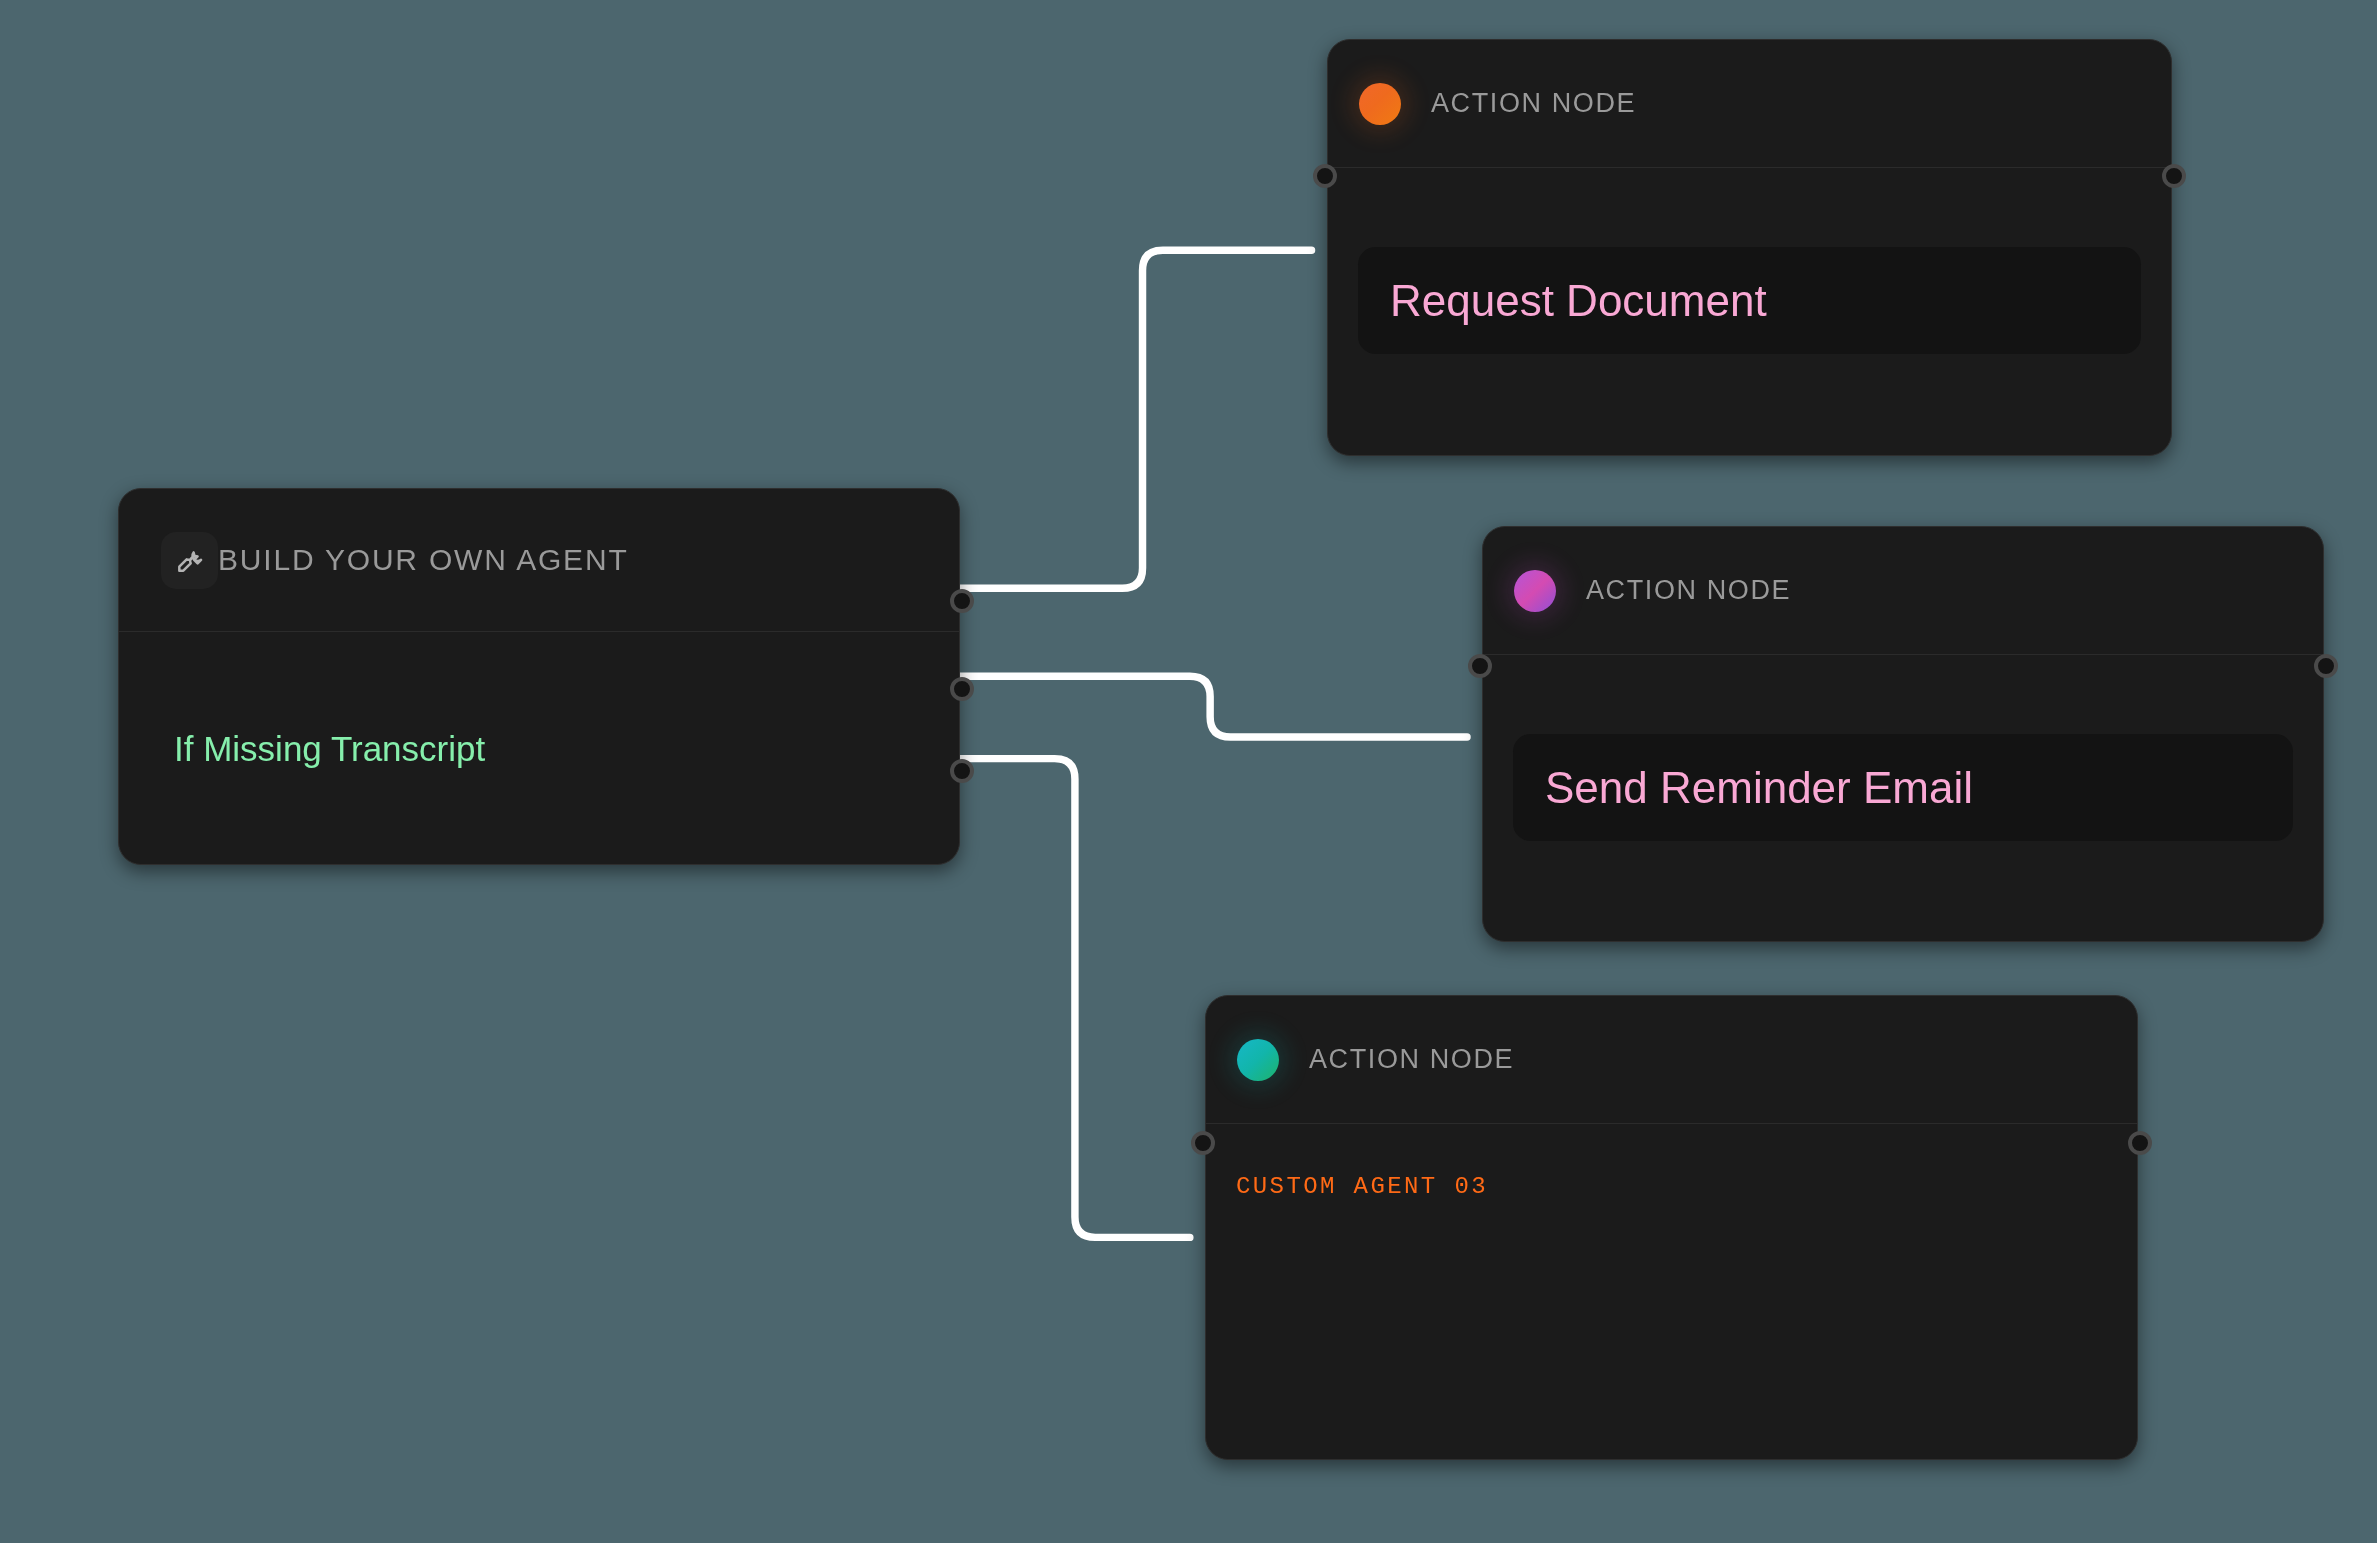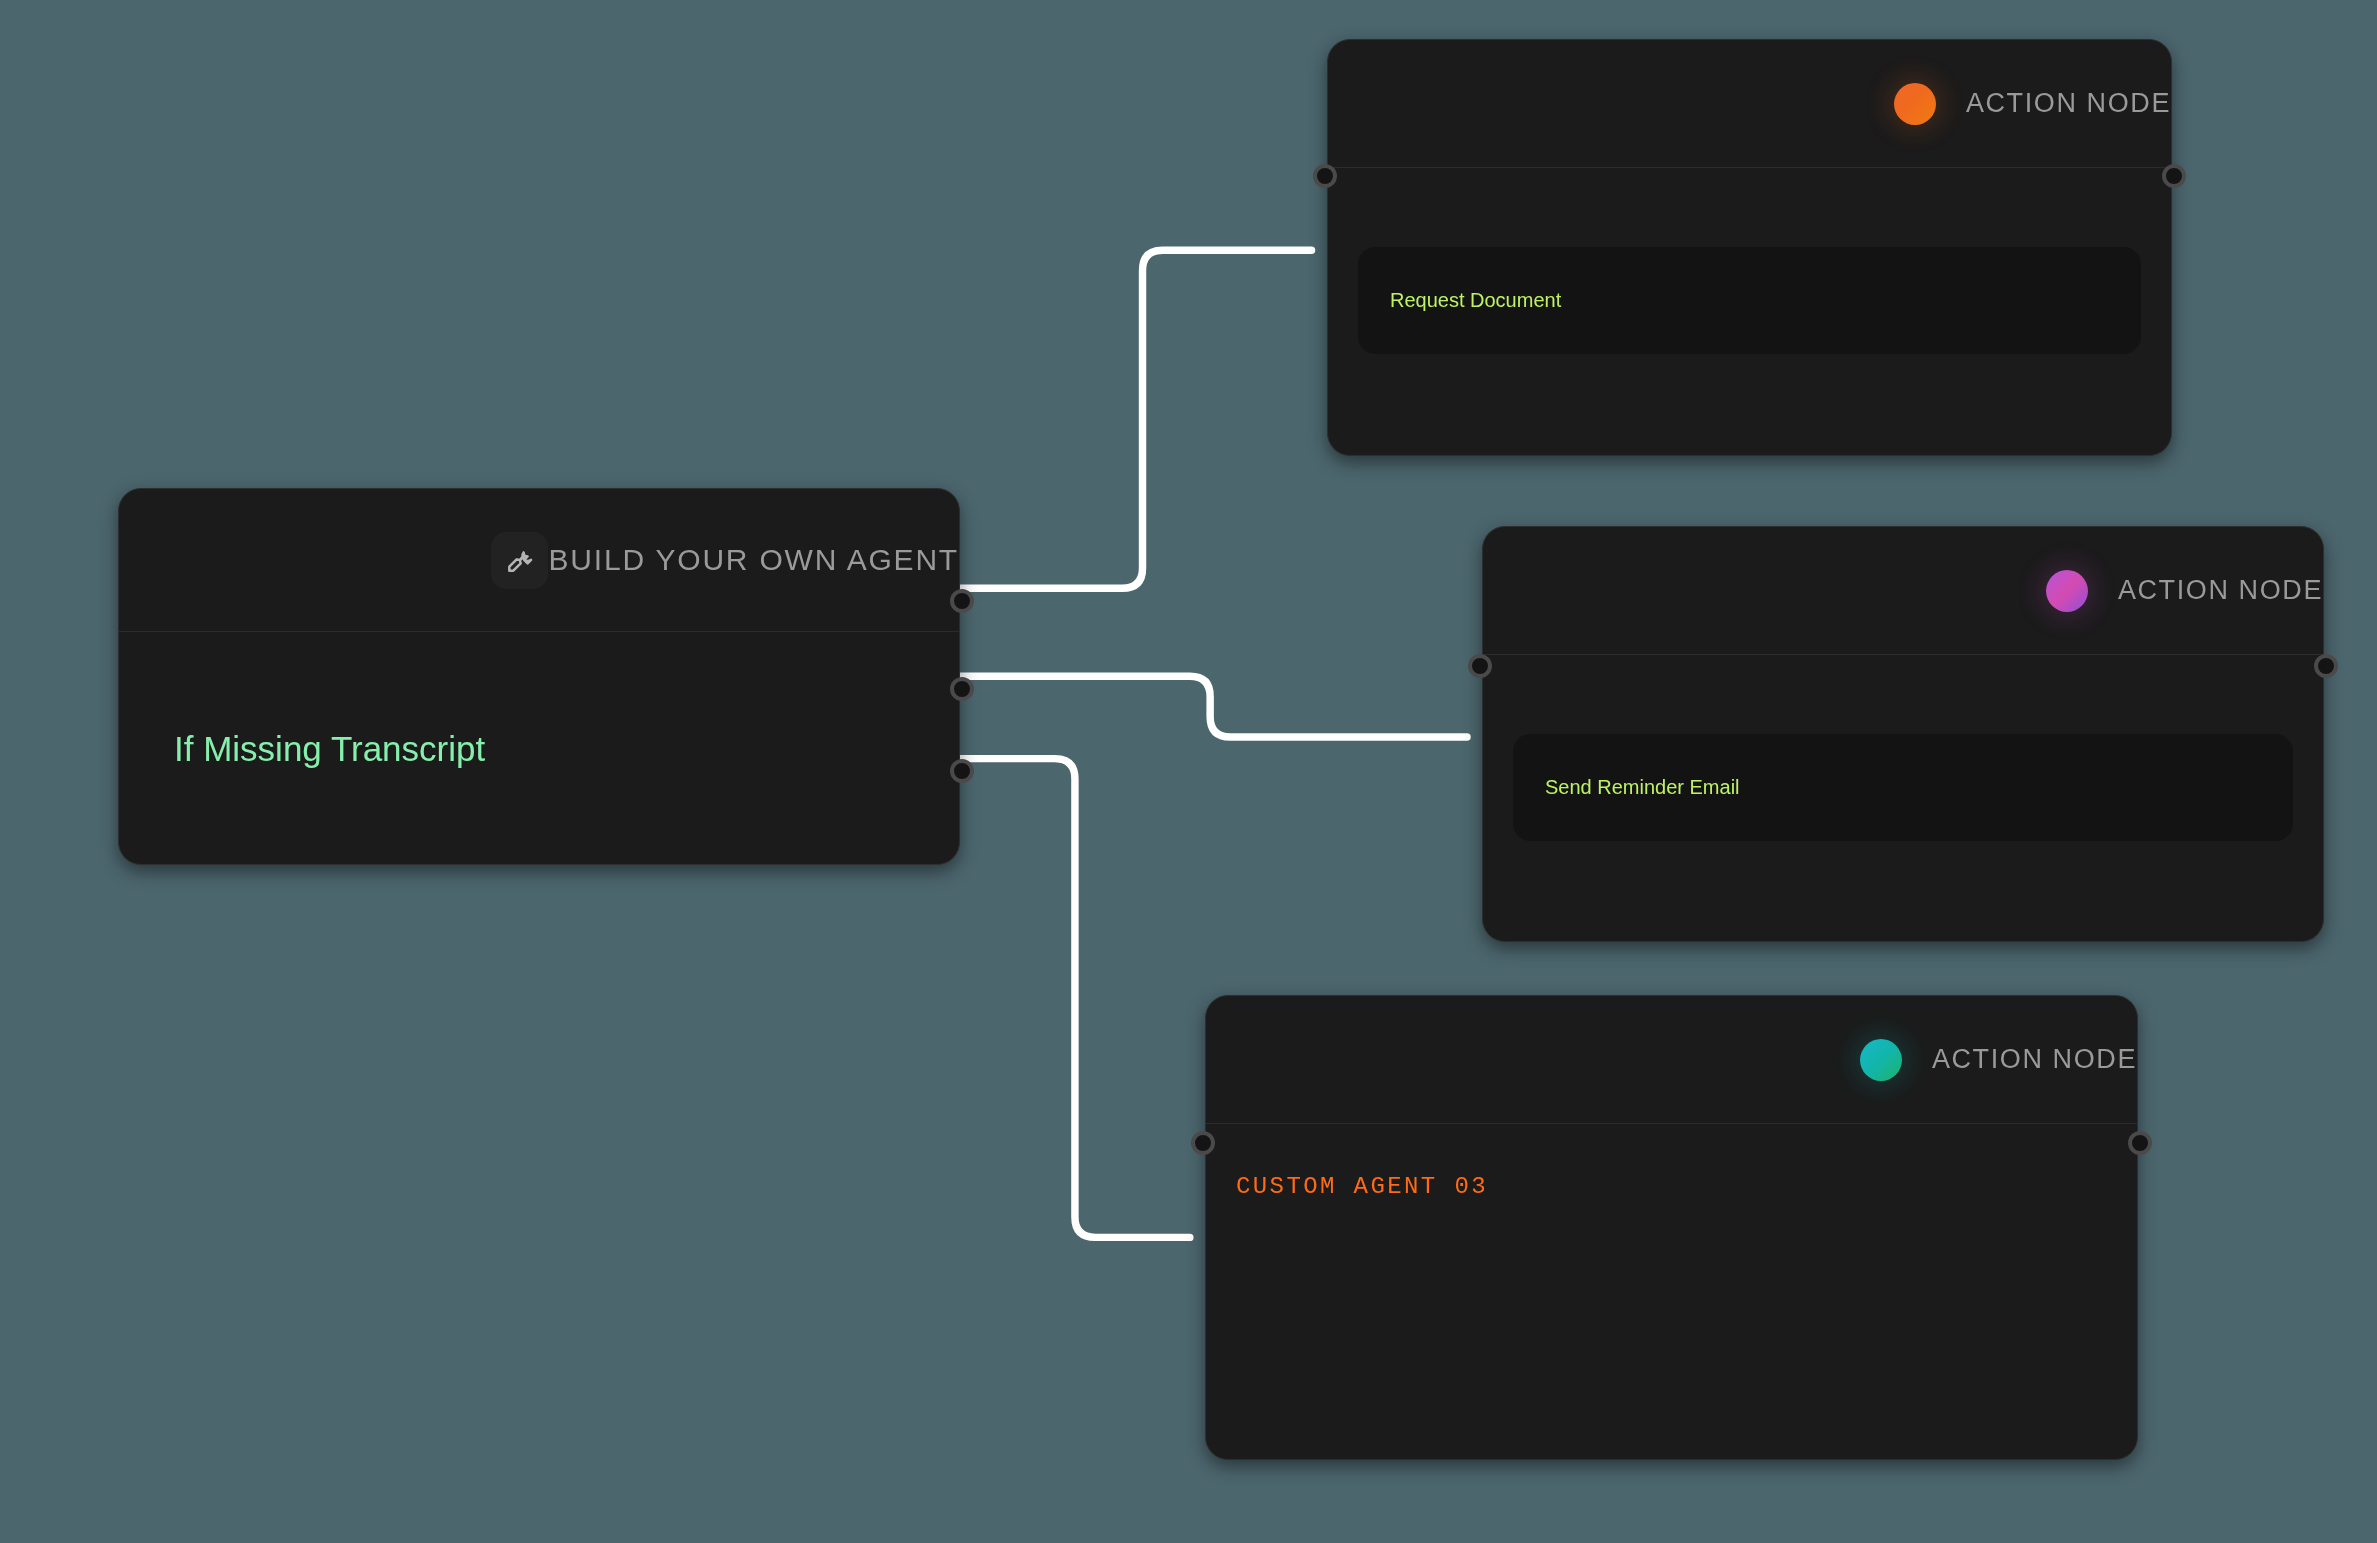--- a/index.html
+++ b/index.html
@@ -48,21 +48,20 @@
     border: 1.4px solid #2e2e2e;
     box-shadow: 0 6.8px 17.6px rgba(0,0,0,0.45);
     box-sizing: border-box;
     overflow: visible;
   }
   .node-header {
     display: flex;
     align-items: center;
     box-sizing: border-box;
     border-bottom: 1.4px solid #2b2b2b;
-    justify-content: flex-end;
   }
   .node-body {
     box-sizing: border-box;
     position: relative;
   }
 
   
   #node-trigger {
     left: 118px;
     top: 488px;
@@ -149,22 +148,22 @@
     margin-top: 30px;
     background: #131313;
     border-radius: 17.6px;
     height: 107px;
     display: flex;
     align-items: center;
     padding: 0 32px;
     box-sizing: border-box;
   }
   .value-text {
-    font-size: 20px;
-    color: #bef264;
+    font-size: 44px;
+    color: #f9a8d4;
     white-space: nowrap;
   }
 
   #node-action-1 {
     left: 1327px;
     top: 39px;
     width: 845px;
     height: 417px;
   }
   #node-action-2 {

